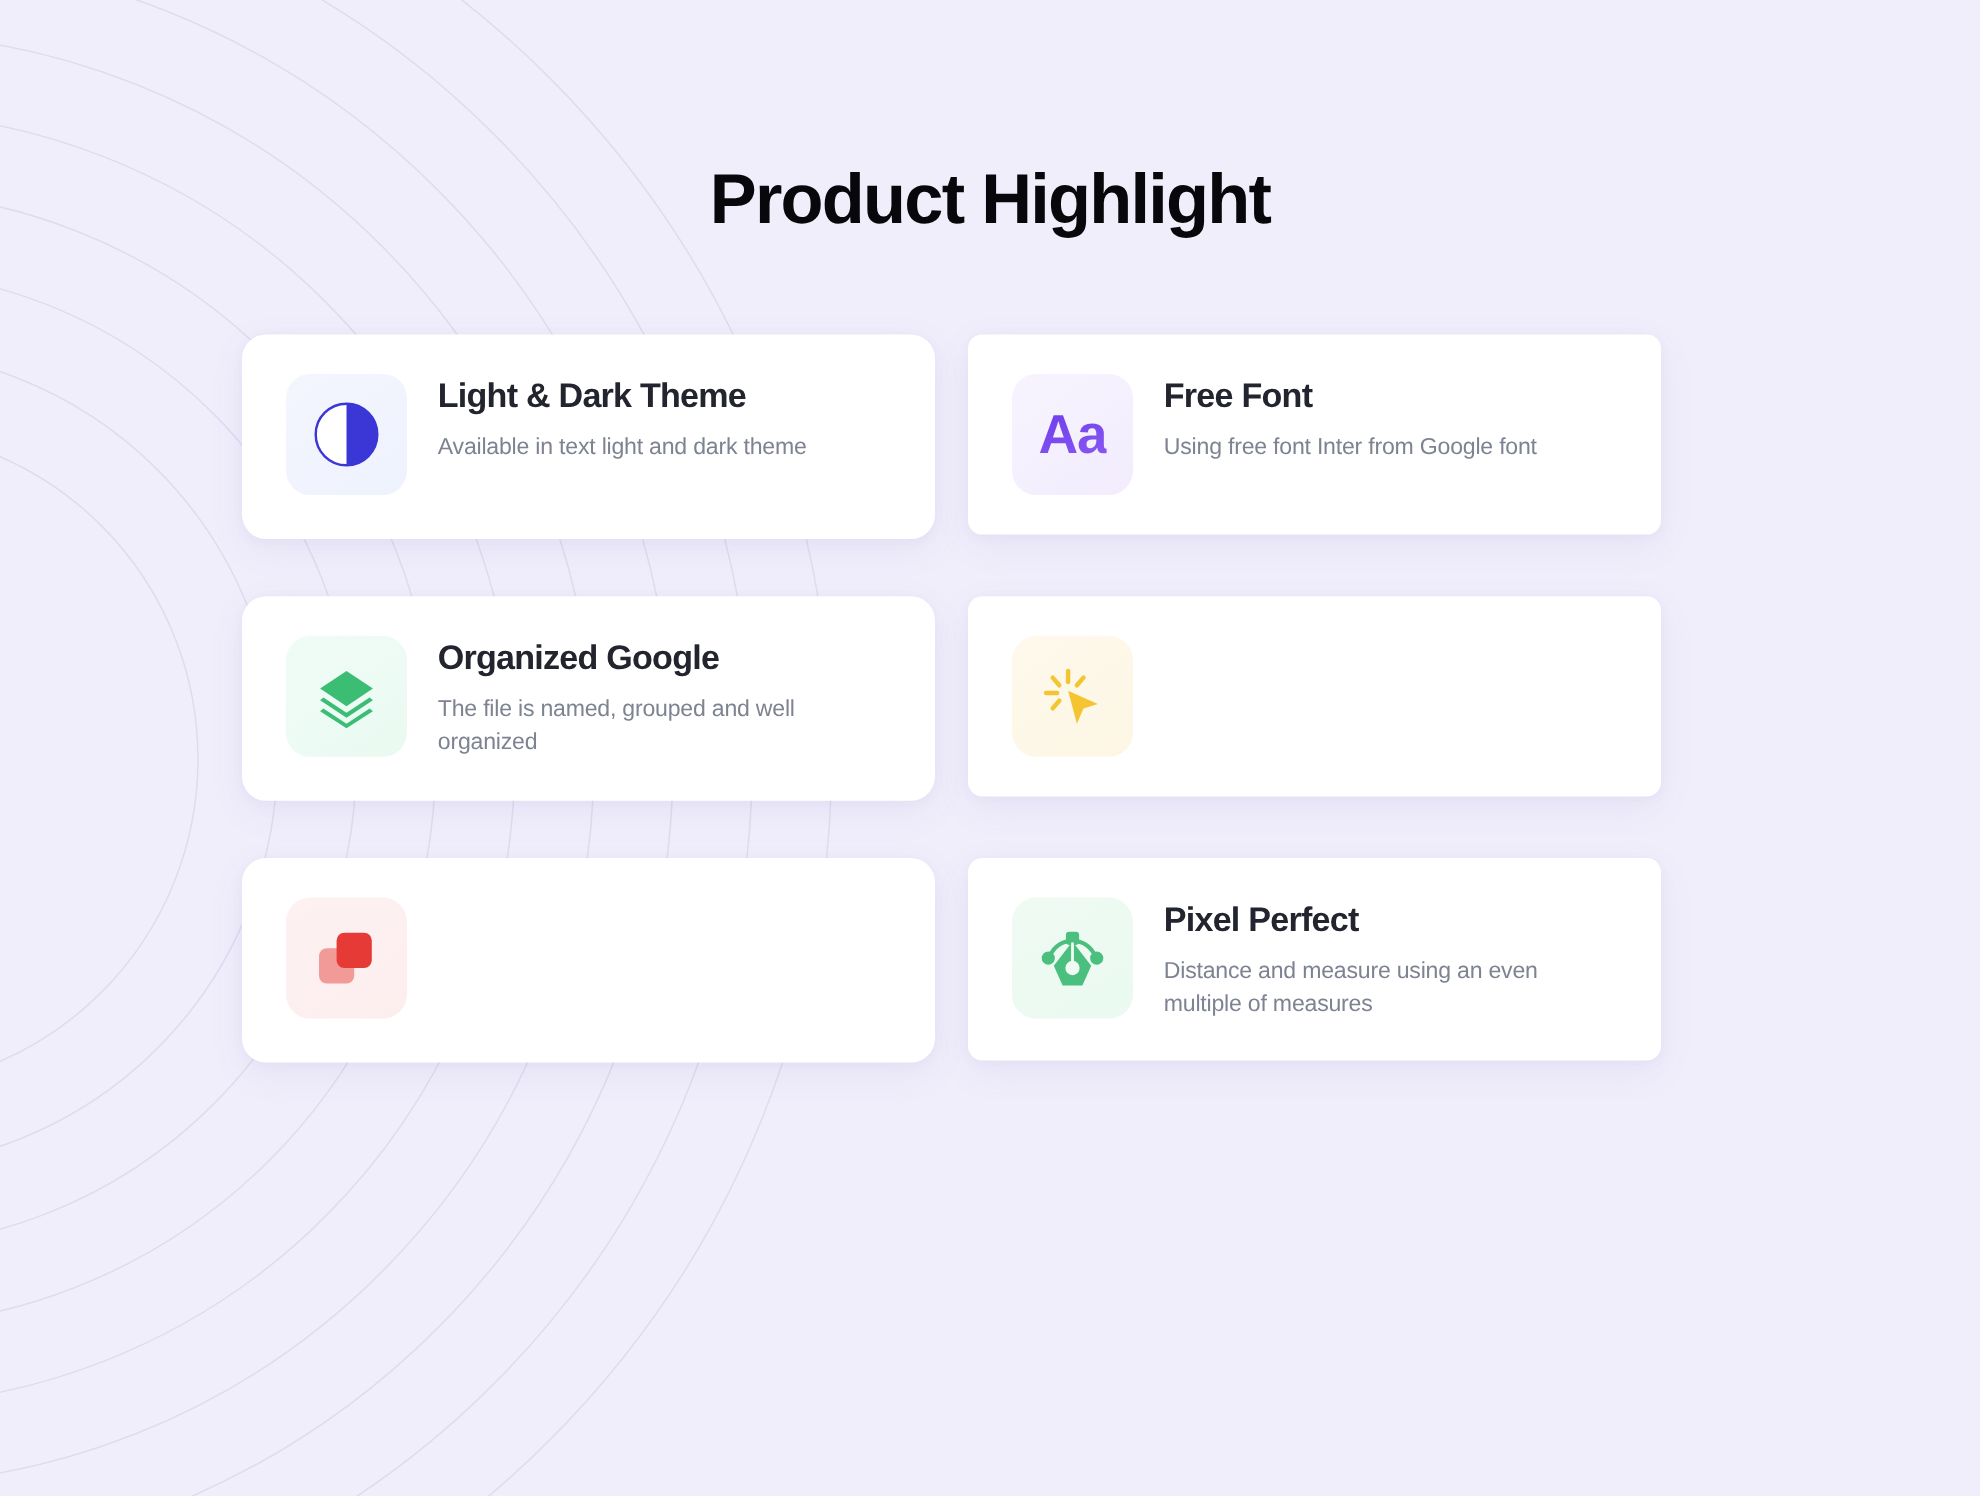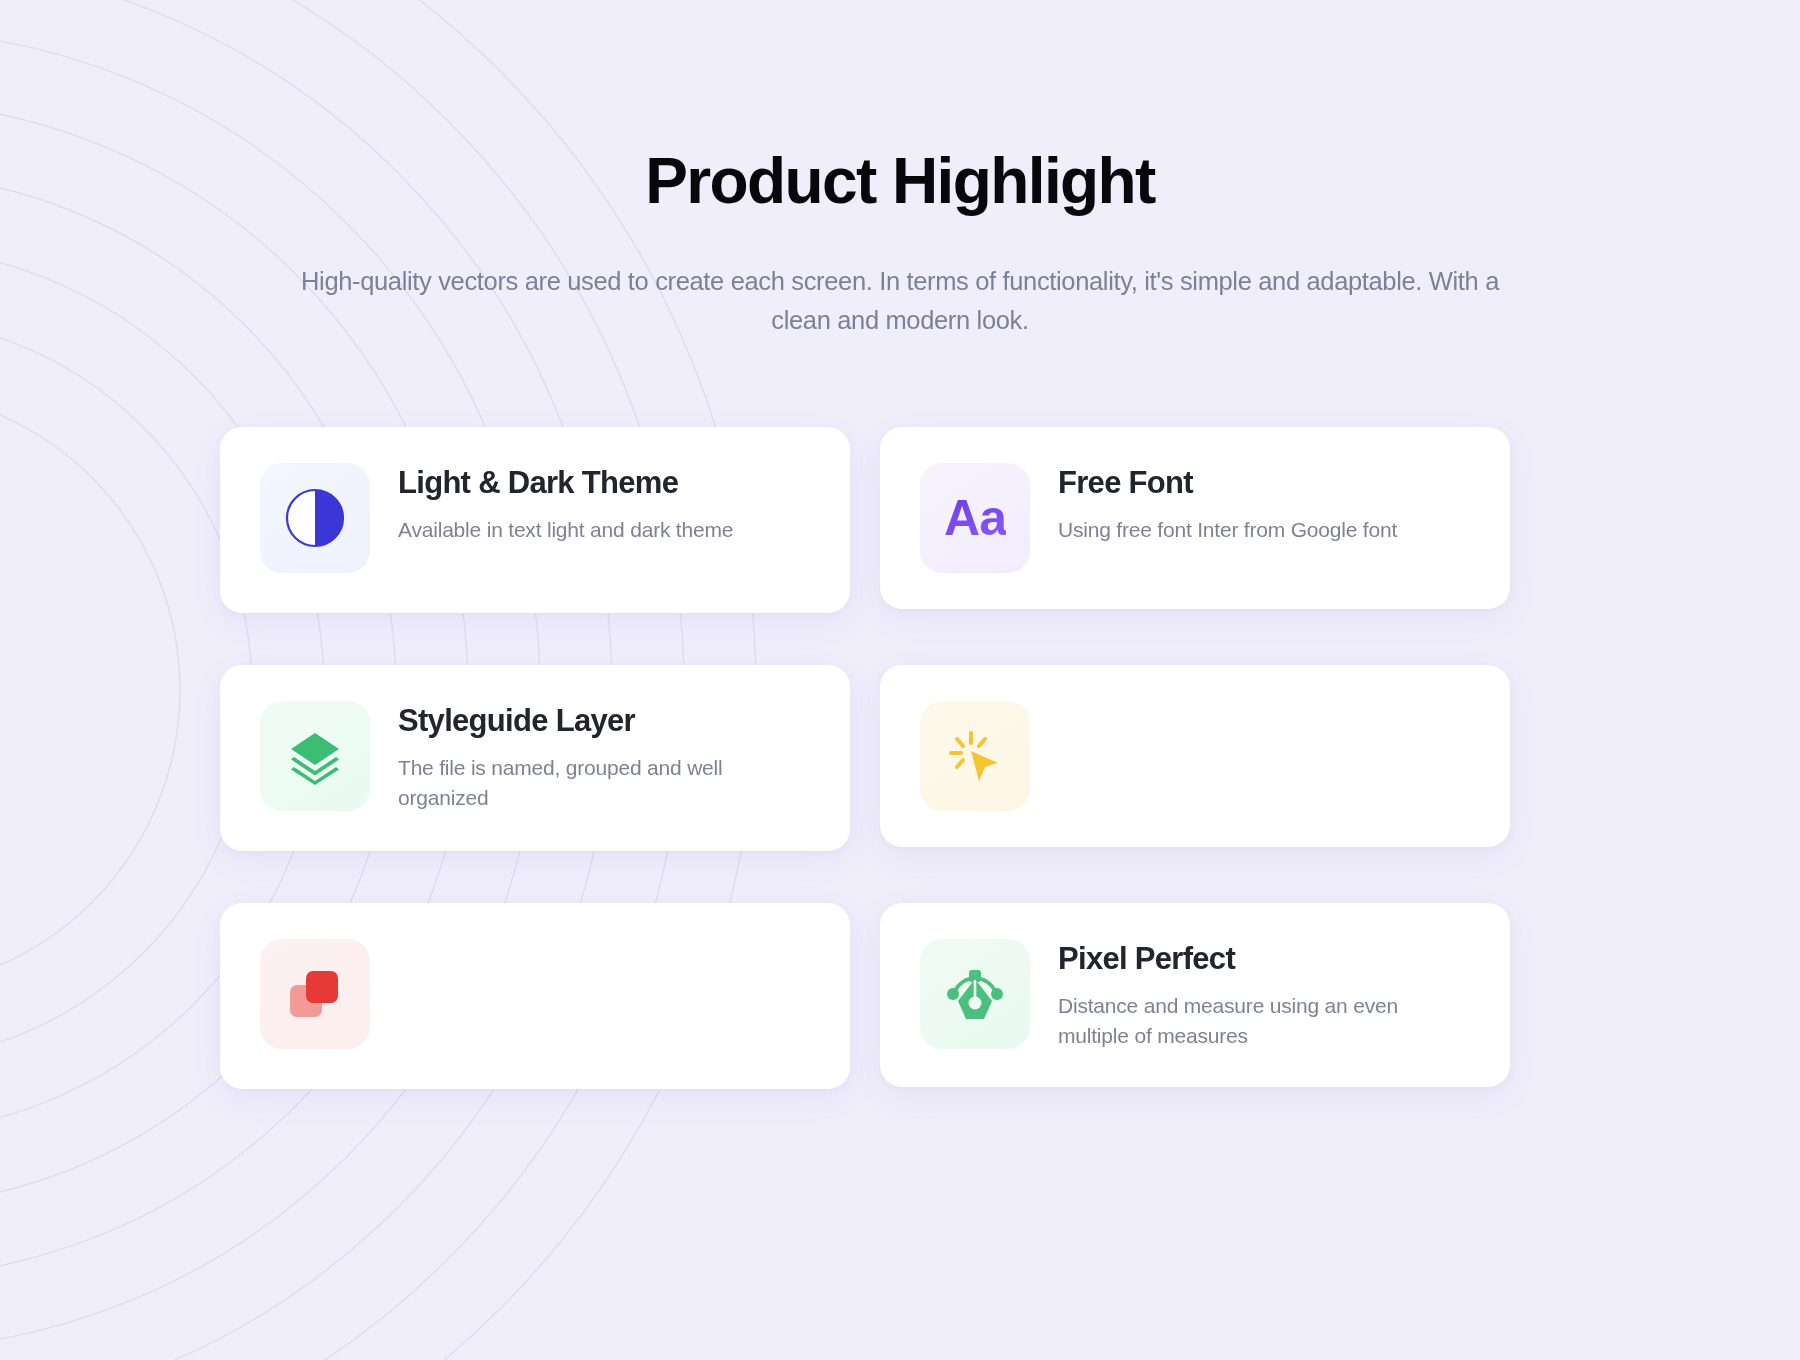--- a/index.html
+++ b/index.html
@@ -84,21 +84,21 @@
     border-radius: 22px;
     box-shadow: 0 10px 34px rgba(110, 104, 180, 0.075),
                 0 2px 10px rgba(110, 104, 180, 0.05);
     display: flex;
     align-items: flex-start;
     padding: 36px 34px 36px 40px;
     position: relative;
   }
 
   .left .card  { min-height: 186px; margin-bottom: 52px; }
-  .right .card { min-height: 180px; margin-bottom: 56px; }
+  .right .card { min-height: 180px; margin-bottom: 56px; border-radius: 13px; }
 
   .card-icon {
     flex: 0 0 auto;
     width: 110px;
     height: 110px;
     border-radius: 22px;
     display: flex;
     align-items: center;
     justify-content: center;
     margin-right: 28px;
@@ -156,21 +156,20 @@
     <circle cx="-120" cy="690" r="732"></circle>
     <circle cx="-120" cy="690" r="804"></circle>
     <circle cx="-120" cy="690" r="876"></circle>
   </g>
 </svg>
 
 <div class="page">
 
   <div class="header">
     <h1 class="page-title">Product Highlight</h1>
-    <p class="page-subtitle">High-quality vectors are used to create each screen. In terms of functionality, it's simple and adaptable. With a clean and modern look.</p>
   </div>
 
   <div class="card-grid">
 
     <div class="grid-col left">
 
       <div class="card">
         <div class="card-icon icon-bg-blue">
           <svg width="62" height="62" viewBox="0 0 62 62">
             <circle cx="31" cy="31" r="28" fill="#ffffff" stroke="#3b37d6" stroke-width="2.2"></circle>
@@ -185,21 +184,21 @@
 
       <div class="card">
         <div class="card-icon icon-bg-green">
           <svg width="62" height="62" viewBox="0 0 62 62">
             <path d="M31 8 L55 24 L31 40 L7 24 Z" fill="#3bbd73"></path>
             <path d="M10 32 L31 46 L52 32 L55 34.5 L31 50.5 L7 34.5 Z" fill="#3bbd73"></path>
             <path d="M10 42 L31 56 L52 42 L55 44.5 L31 60 L7 44.5 Z" fill="#3bbd73"></path>
           </svg>
         </div>
         <div class="card-text">
-          <div class="card-title">Styleguide Layer</div>
+          <div class="card-title">Organized Google</div>
           <div class="card-desc">The file is named, grouped and well organized</div>
         </div>
       </div>
 
       <div class="card">
         <div class="card-icon icon-bg-red">
           <svg width="62" height="62" viewBox="0 0 62 62">
             <rect x="6" y="22" width="32" height="32" rx="7" fill="#f19a98"></rect>
             <rect x="22" y="8" width="32" height="32" rx="7" fill="#e63a37"></rect>
           </svg>

